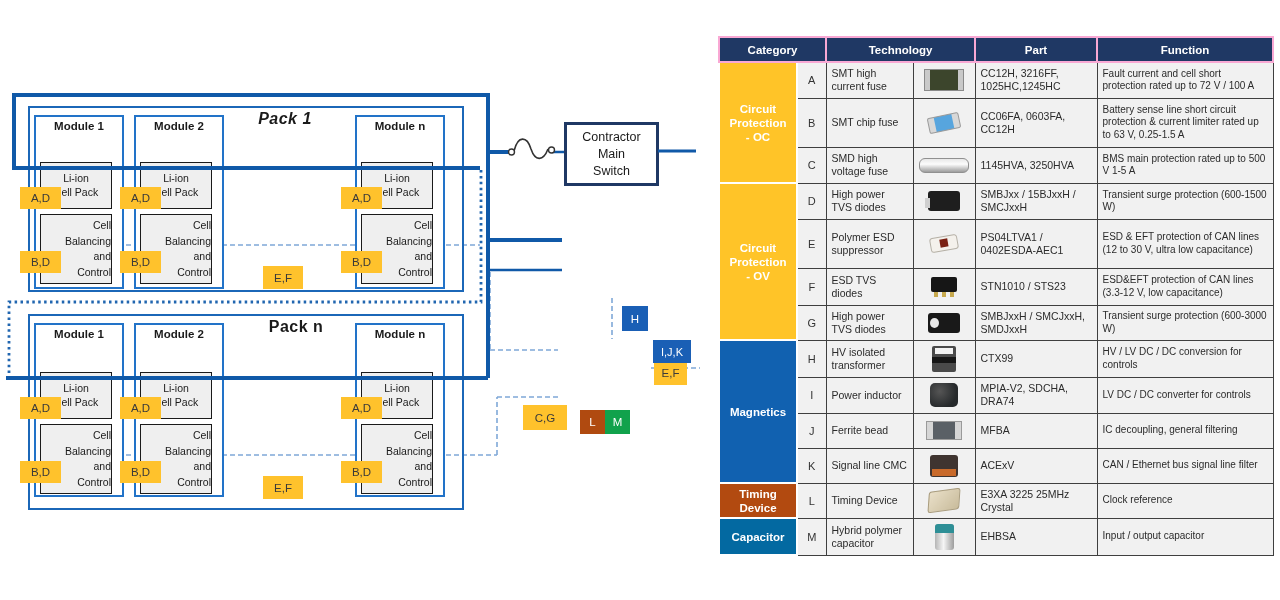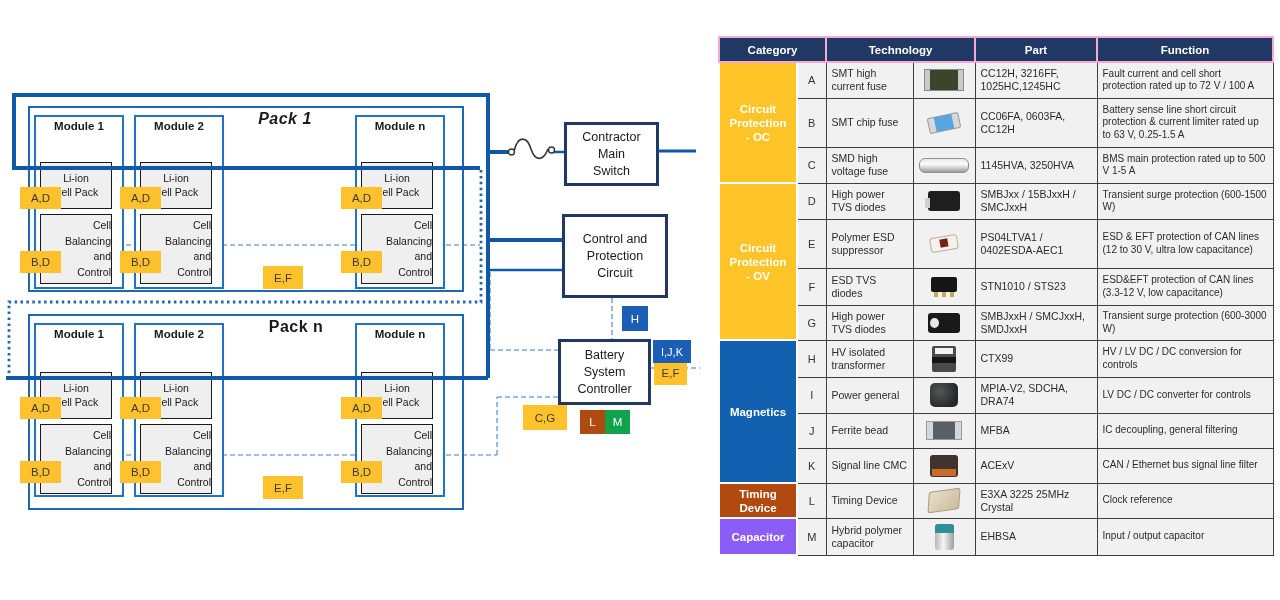--- a/index.html
+++ b/index.html
@@ -85,26 +85,20 @@
       <path d="M490 272 V350 M490 350 H558" stroke="#7fa8d8" stroke-width="1.6" stroke-dasharray="5 3" fill="none"></path>
       <path d="M651 368 H700" stroke="#7fa8d8" stroke-width="1.6" stroke-dasharray="5 3" fill="none"></path>
       <path d="M481 170 V302 H9 V376" stroke="#2166b0" stroke-width="2.8" stroke-dasharray="2.5 3.4" fill="none"></path>
       <path d="M76.5 202 V214 M176.5 202 V214 M397.5 202 V214 M76.5 412 V424 M176.5 412 V424 M397.5 412 V424" stroke="#111" stroke-width="2" fill="none"></path>
     </svg>
 
     <div id="boxes">
       <div class="node" style="left:564px;top:122px;width:89px;height:58px;">Contractor
 Main
 Switch</div>
-      <div class="node" style="left:562px;top:214px;width:100px;height:78px;">Control and
-Protection
-Circuit</div>
-      <div class="node" style="left:558px;top:339px;width:87px;height:60px;">Battery
-System
-Controller</div>
     <div class="packbox" style="left:28px;top:106px;width:432px;height:182px;"></div>
         <div class="modbox" style="left:34px;top:115px;width:86px;height:170px;">
           <div class="modlabel" style="">Module 1</div>
         </div>
         <div class="gbox li" style="left:40px;top:162px;width:70px;height:37px;">Li-ion
 Cell Pack</div>
         <div class="gbox bal" style="left:40px;top:214px;width:70px;height:65px;">Cell
 Balancing
 and
 Control</div>
@@ -271,21 +265,21 @@
         <tr style="height: 37px;">
           <td class="cat" rowspan="4" style="background: rgb(17, 97, 176);">Magnetics</td>
           <td class="letter">H</td>
           <td class="tech">HV isolated transformer</td>
           <td class="photo"><span class="th th-H"></span></td>
           <td class="part">CTX99</td>
           <td class="fn">HV / LV DC / DC conversion for controls</td>
         </tr>
         <tr style="height: 36px;">
           <td class="letter">I</td>
-          <td class="tech">Power general</td>
+          <td class="tech">Power inductor</td>
           <td class="photo"><span class="th th-I"></span></td>
           <td class="part">MPIA-V2,  SDCHA, DRA74</td>
           <td class="fn">LV DC / DC converter for controls</td>
         </tr>
         <tr style="height: 35px;">
           <td class="letter">J</td>
           <td class="tech">Ferrite bead</td>
           <td class="photo"><span class="th th-J"></span></td>
           <td class="part">MFBA</td>
           <td class="fn">IC decoupling, general filtering</td>
@@ -300,21 +294,21 @@
         <tr style="height: 35px;">
           <td class="cat" rowspan="1" style="background: rgb(178, 74, 16);">Timing
 Device</td>
           <td class="letter">L</td>
           <td class="tech">Timing Device</td>
           <td class="photo"><span class="th th-L"></span></td>
           <td class="part">E3XA 3225 25MHz Crystal</td>
           <td class="fn">Clock reference</td>
         </tr>
         <tr style="height: 37px;">
-          <td class="cat" rowspan="1" style="background: #8b5cf6;">Capacitor</td>
+          <td class="cat" rowspan="1" style="background: #0369a1;">Capacitor</td>
           <td class="letter">M</td>
           <td class="tech">Hybrid polymer capacitor</td>
           <td class="photo"><span class="th th-M"></span></td>
           <td class="part">EHBSA</td>
           <td class="fn">Input / output capacitor</td>
         </tr>
       </tbody>
   </table>
 </div>
 

